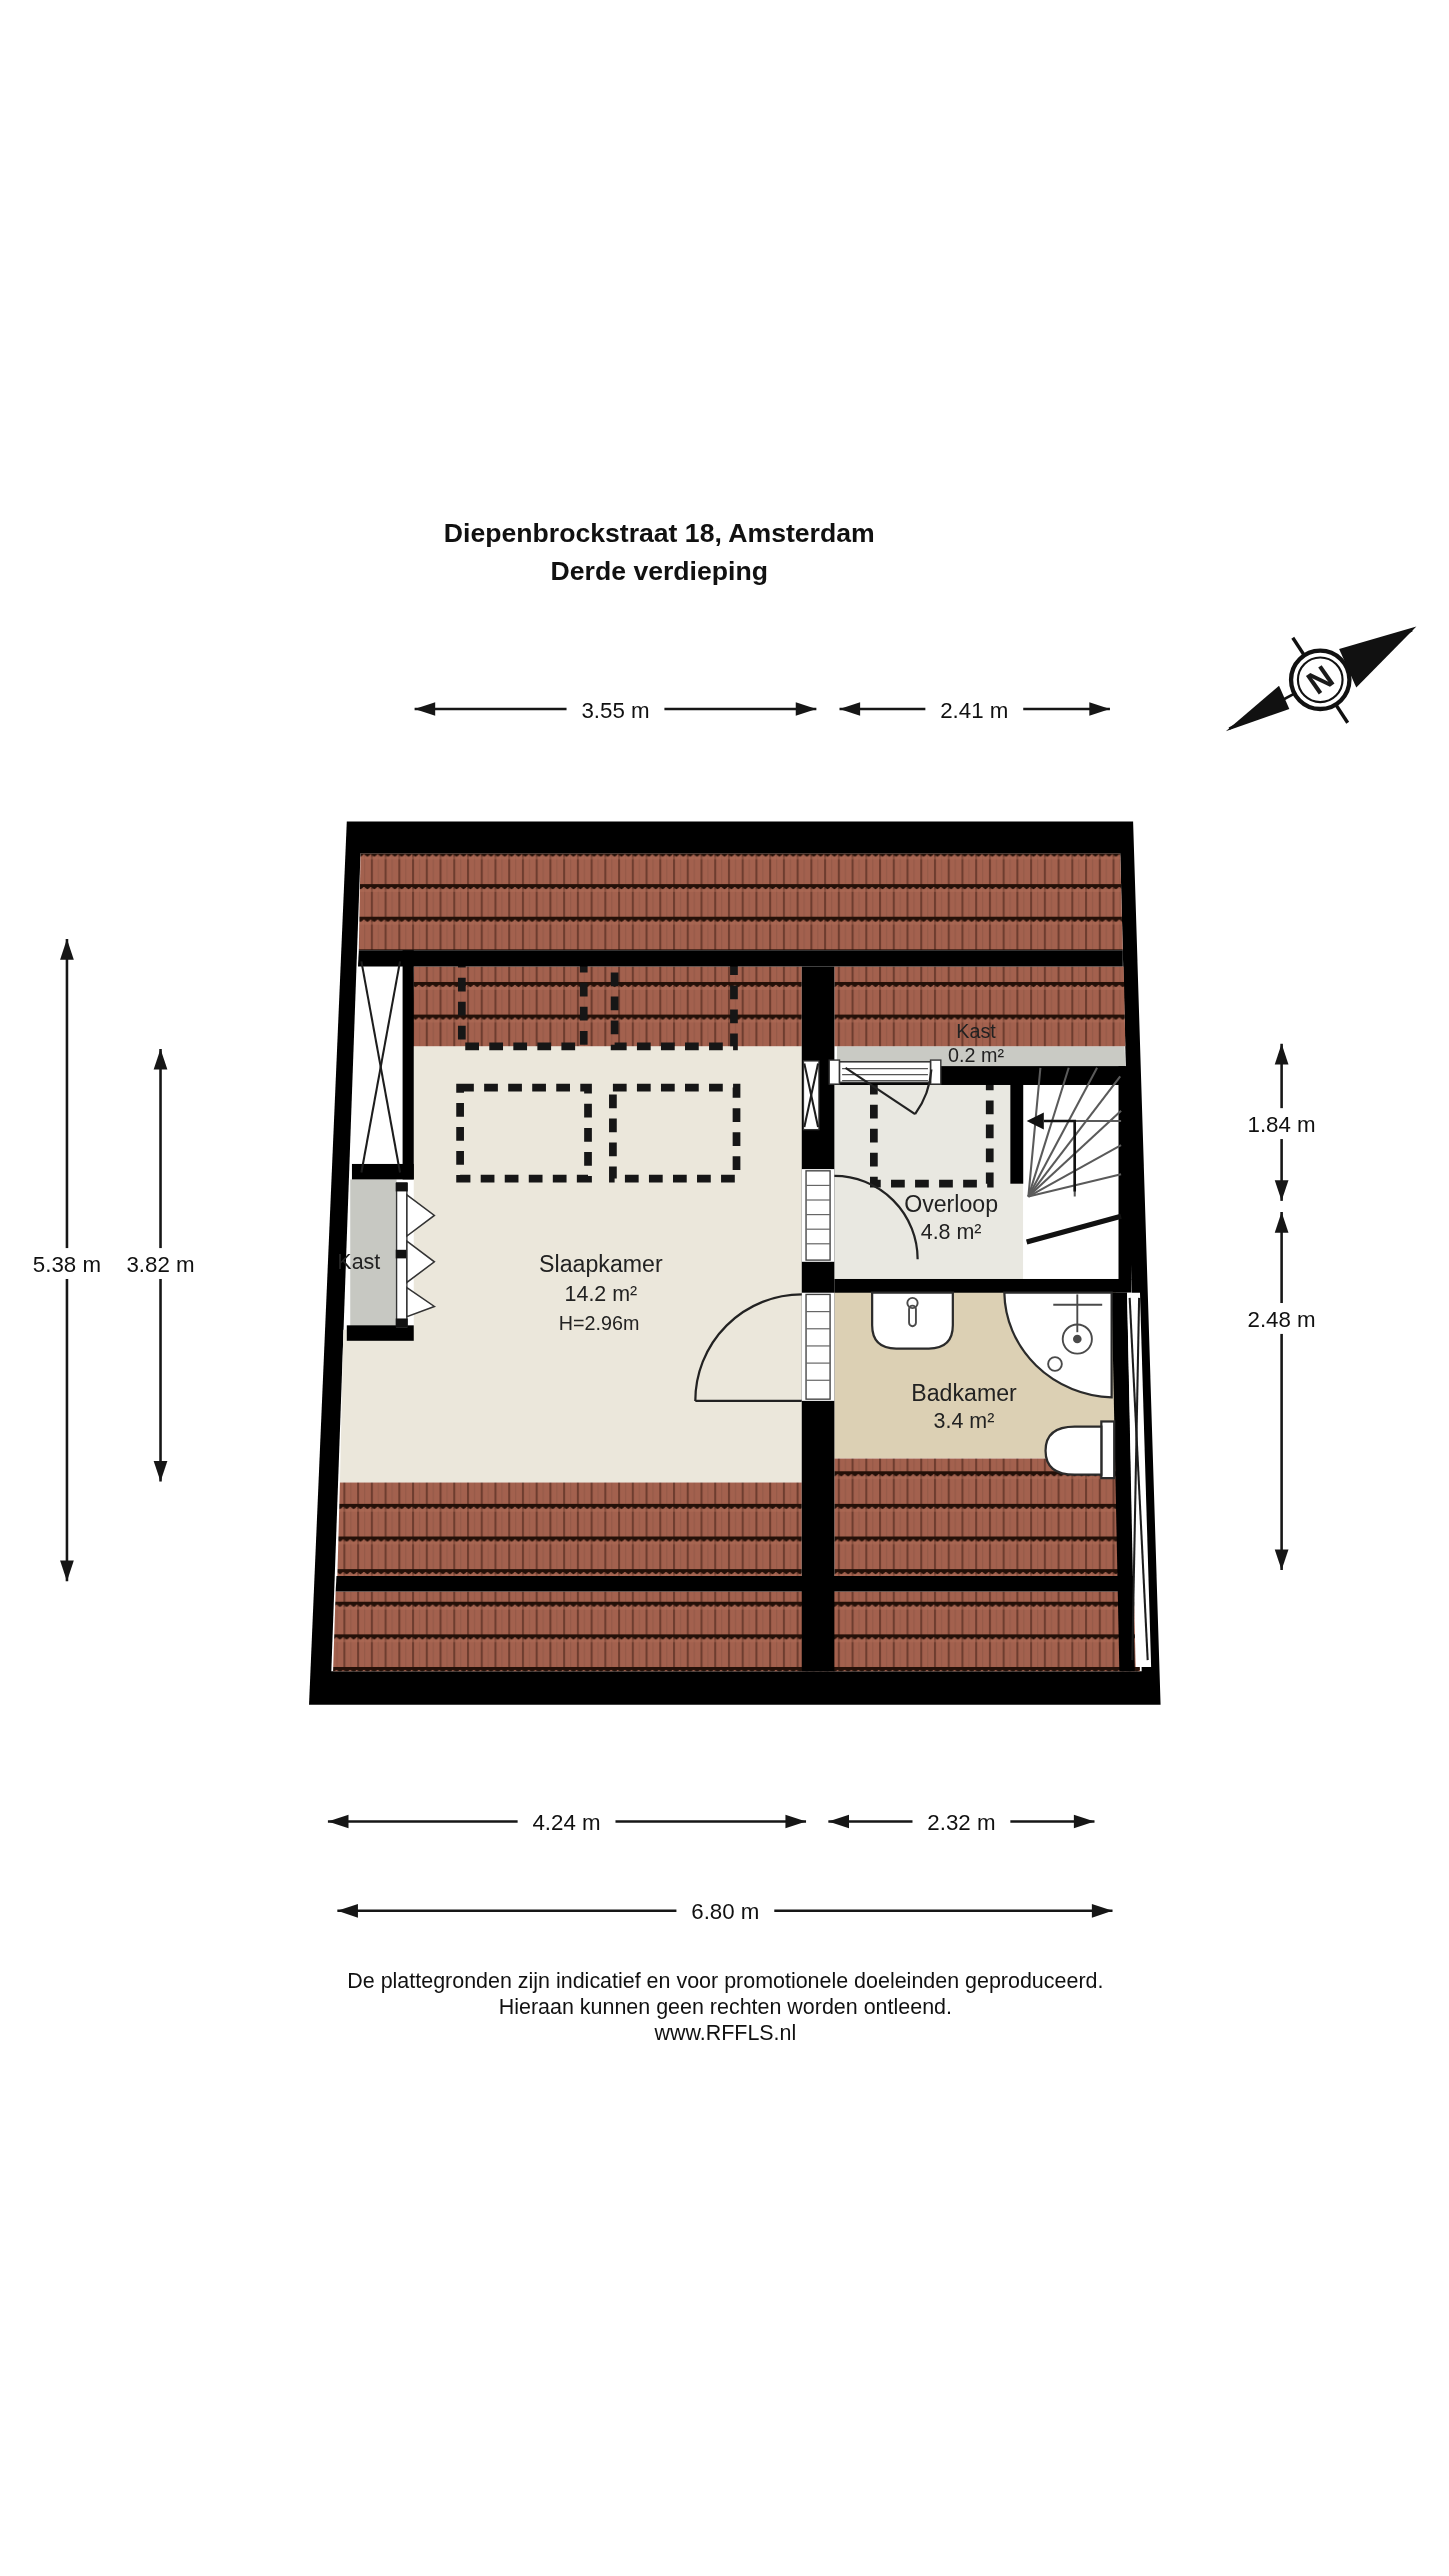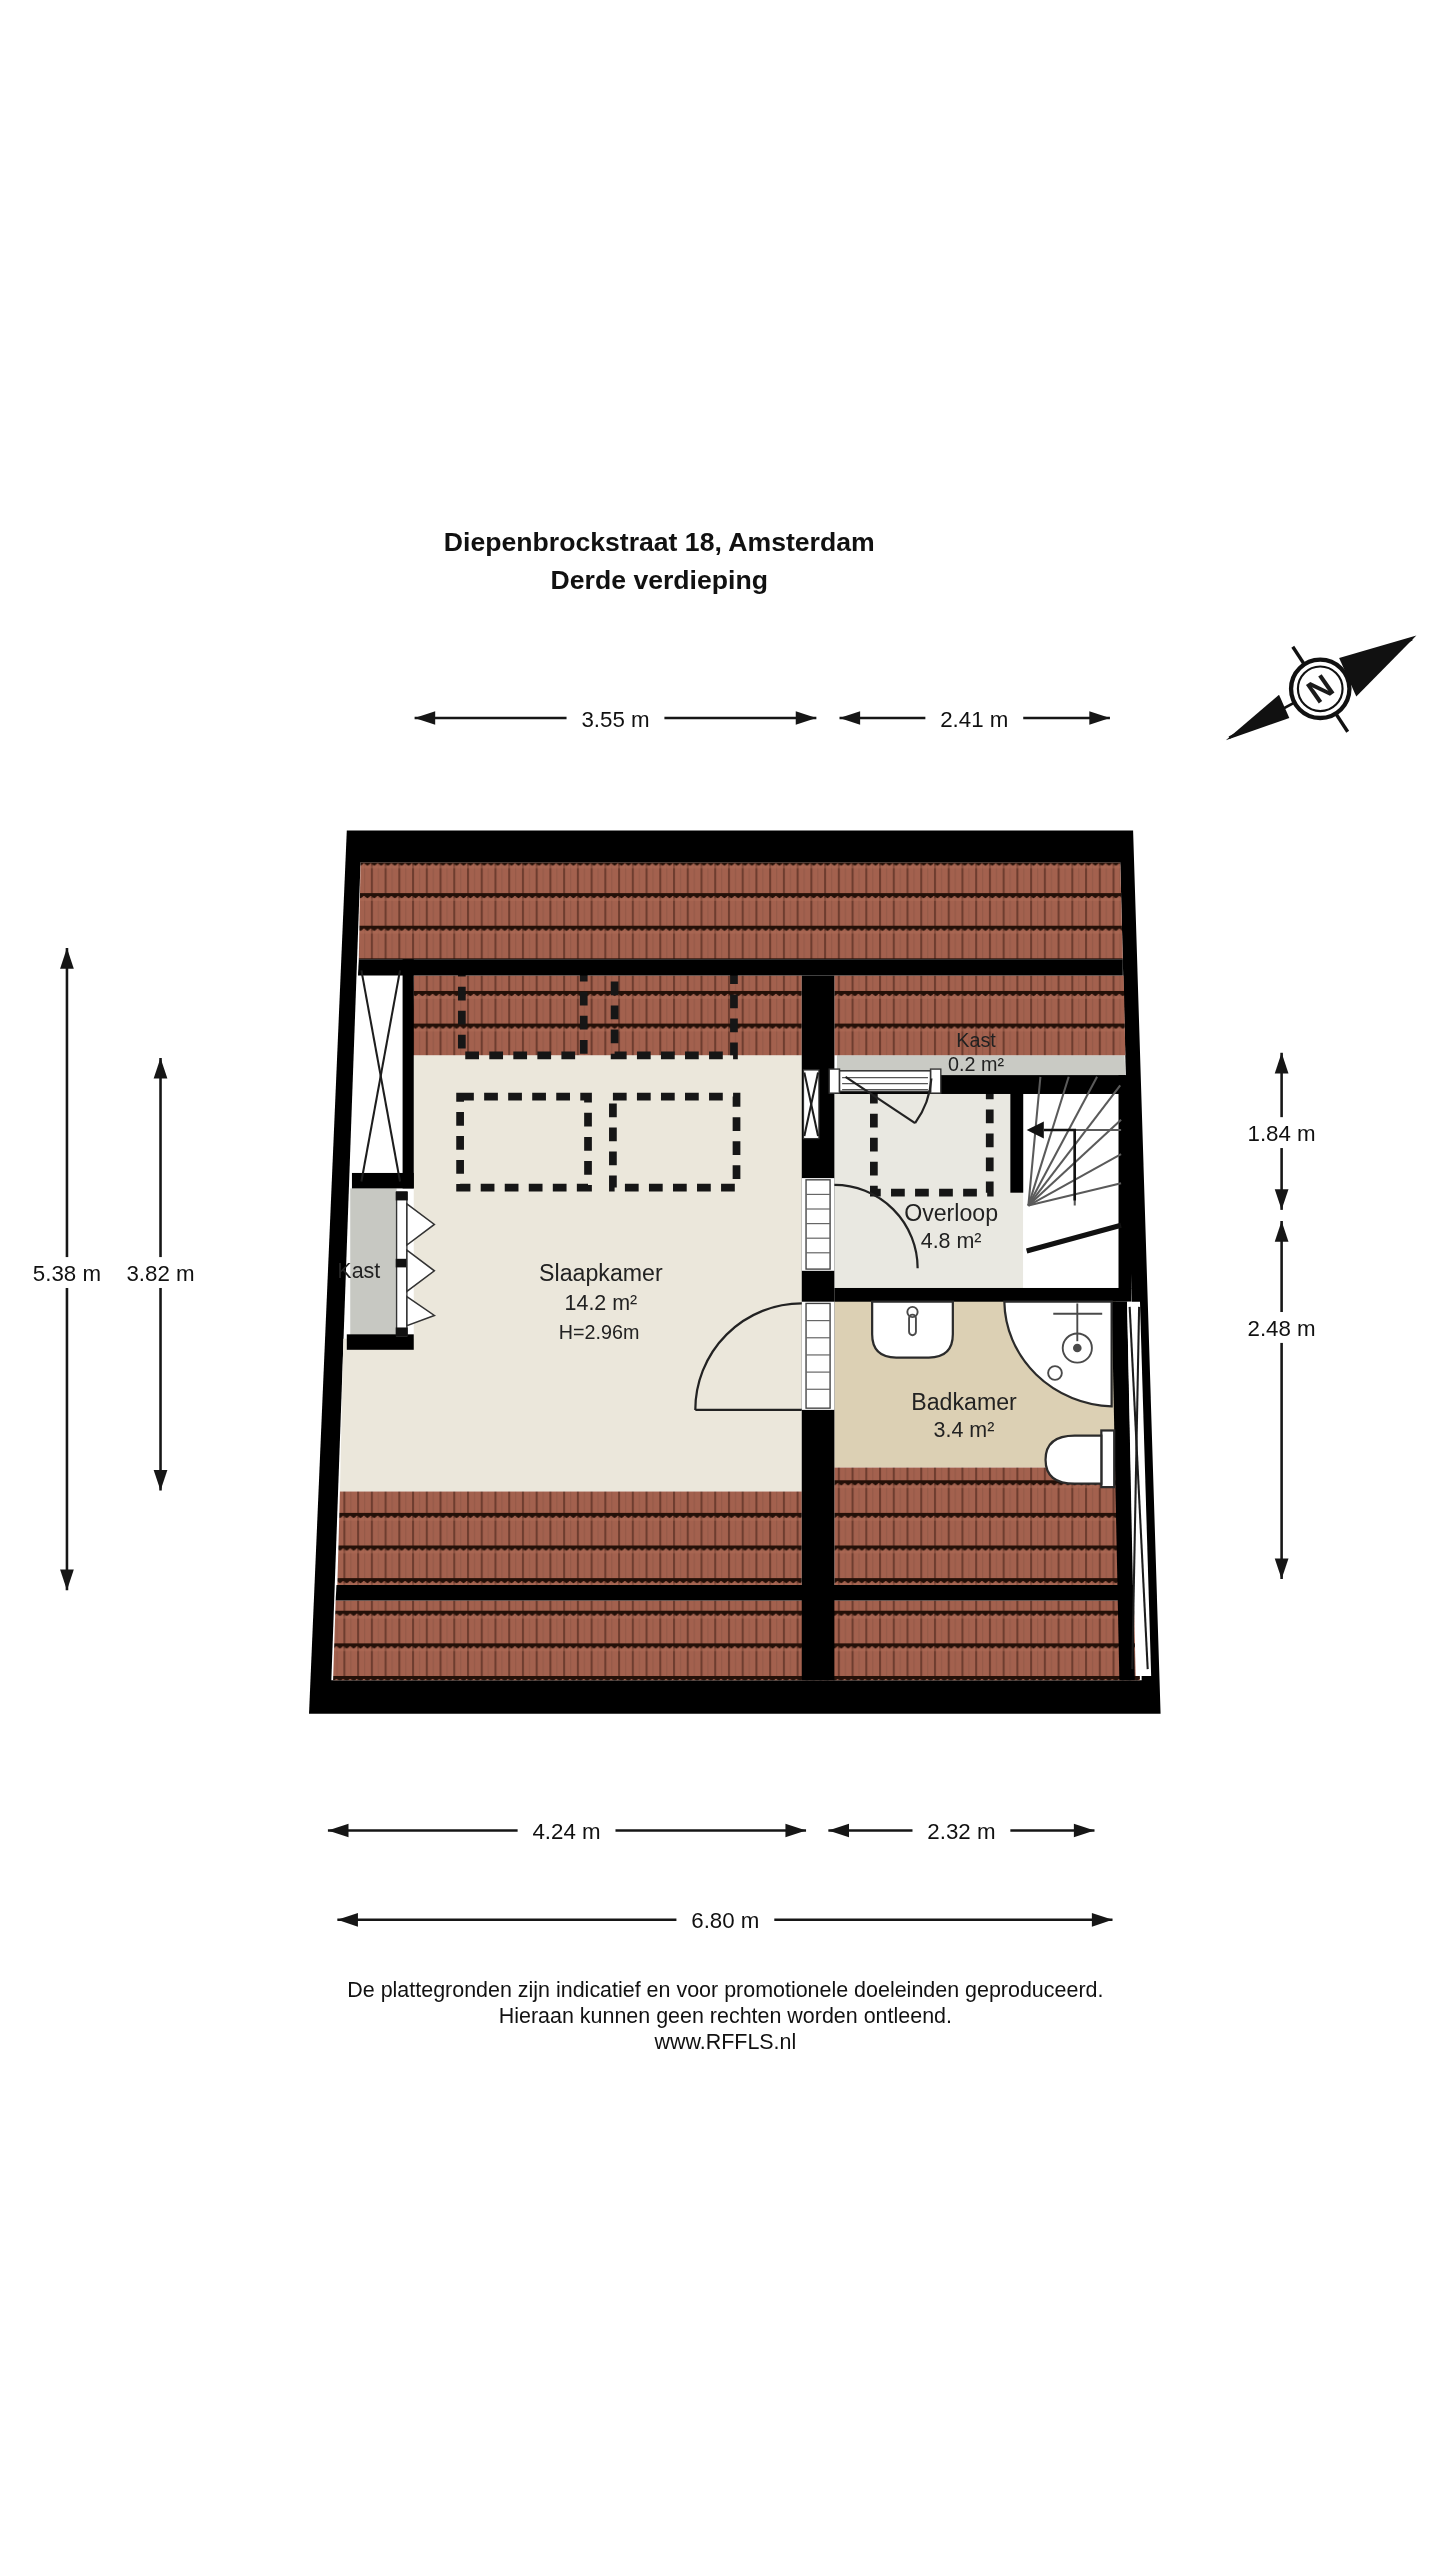--- a/index.html
+++ b/index.html
@@ -1,17 +1,17 @@
 <!DOCTYPE html>
 <html style="font-size:13.7px"><head>
 <meta charset="utf-8">
 <style>
   html,body{margin:0;padding:0;background:#ffffff;}
   body{width:1449px;height:2576px;position:relative;font-family:"Liberation Sans",sans-serif;}
-  #stage{position:absolute;left:0;top:12px;width:1449px;height:2312px;}
+  #stage{position:absolute;left:0;top:3px;width:1449px;height:2312px;}
   svg{display:block;}
   text{font-family:"Liberation Sans",sans-serif;fill:#1a1a1a;}
   .title-line{font-size:31px;font-weight:bold;text-anchor:middle;fill:#111;}
   .room-name{font-size:27px;text-anchor:middle;fill:#222;}
   .room-area{font-size:25px;text-anchor:middle;fill:#222;}
   .room-h{font-size:23px;text-anchor:middle;fill:#222;}
   .dim-label{font-size:26px;text-anchor:middle;fill:#111;}
   .footer-line{font-size:25px;text-anchor:middle;fill:#111;}
   .wall{fill:#000000;stroke:none;}
   .dashrect{fill:none;stroke:#161616;stroke-width:9;stroke-dasharray:16 12;}

